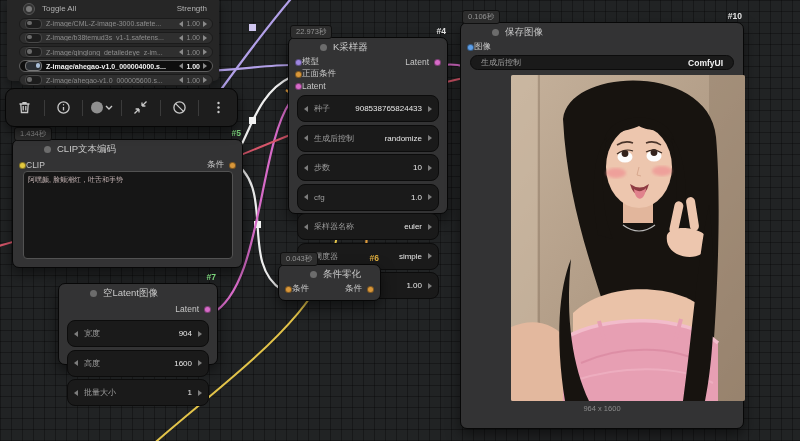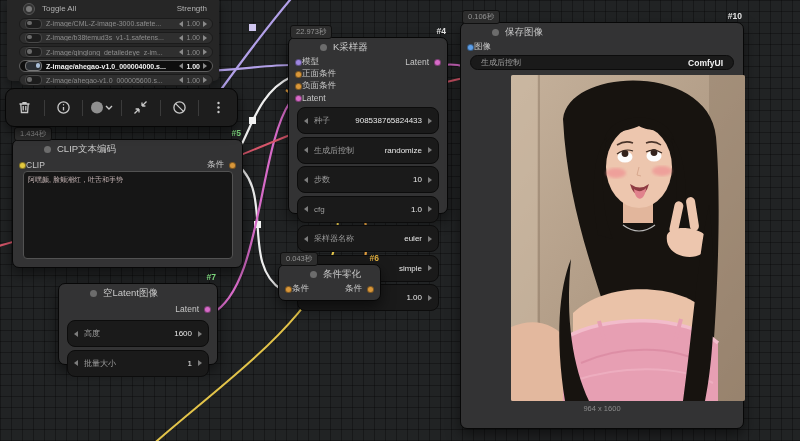--- a/index.html
+++ b/index.html
@@ -233,24 +233,20 @@
       <span class="sout">
         <span>Latent</span>
         <span class="sdot c-latent"></span>
       </span>
     </div>
     <div class="srow">
       <span class="sdot c-cond"></span>
       <span>正面条件</span>
     </div>
     <div class="srow">
-      <span class="sdot c-cond"></span>
-      <span>负面条件</span>
-    </div>
-    <div class="srow">
       <span class="sdot c-latent"></span>
       <span>Latent</span>
     </div>
     <div style="height:3px"></div>
     <div class="widget arrows">
       <span>种子</span>
       <span class="wvalue">908538765824433</span>
     </div>
     <div class="widget arrows">
       <span>生成后控制</span>
@@ -301,20 +297,24 @@
       <span class="tdot"></span>
       <span>空Latent图像</span>
     </div>
     <div class="srow" style="height:14px;">
       <span class="sout">
         <span>Latent</span>
         <span class="sdot c-latent"></span>
       </span>
     </div>
     <div style="height:4px"></div>
+    <div class="widget arrows">
+      <span>宽度</span>
+      <span class="wvalue">904</span>
+    </div>
     <div class="widget arrows">
       <span>高度</span>
       <span class="wvalue">1600</span>
     </div>
     <div class="widget arrows">
       <span>批量大小</span>
       <span class="wvalue">1</span>
     </div>
   </div>
 

